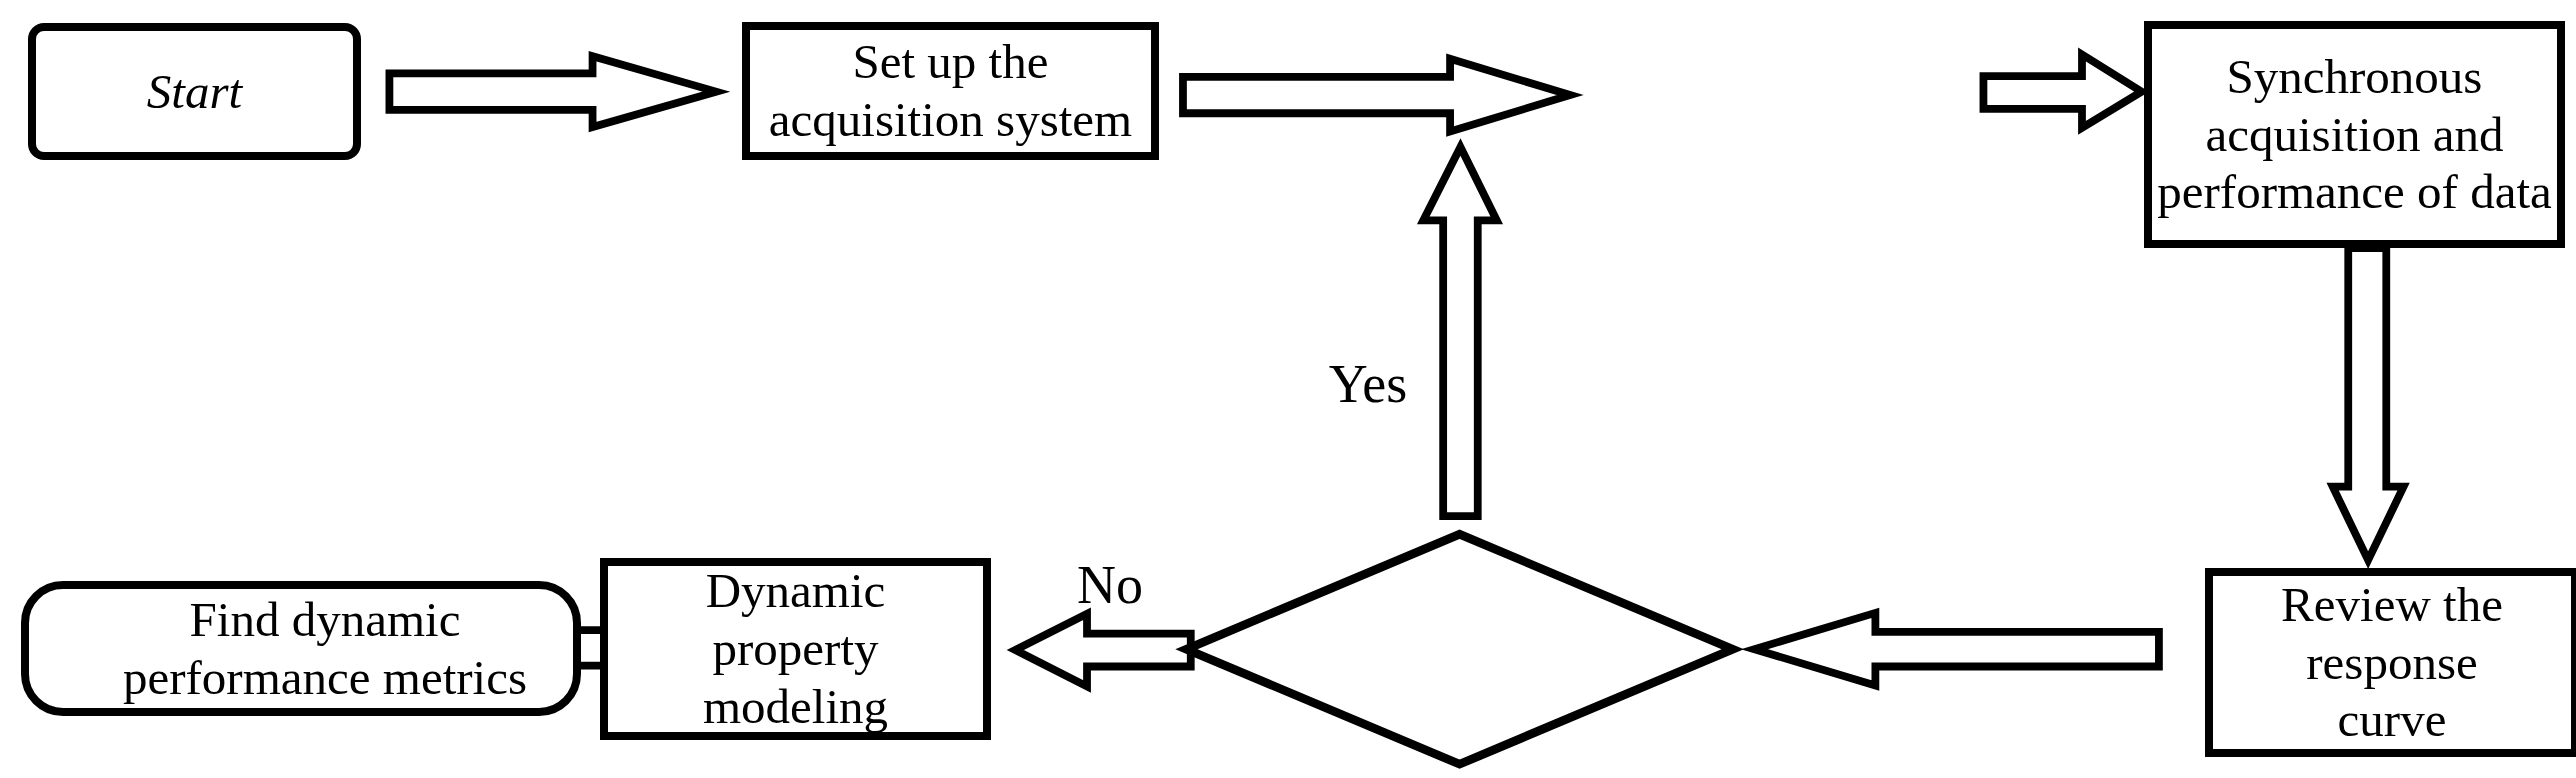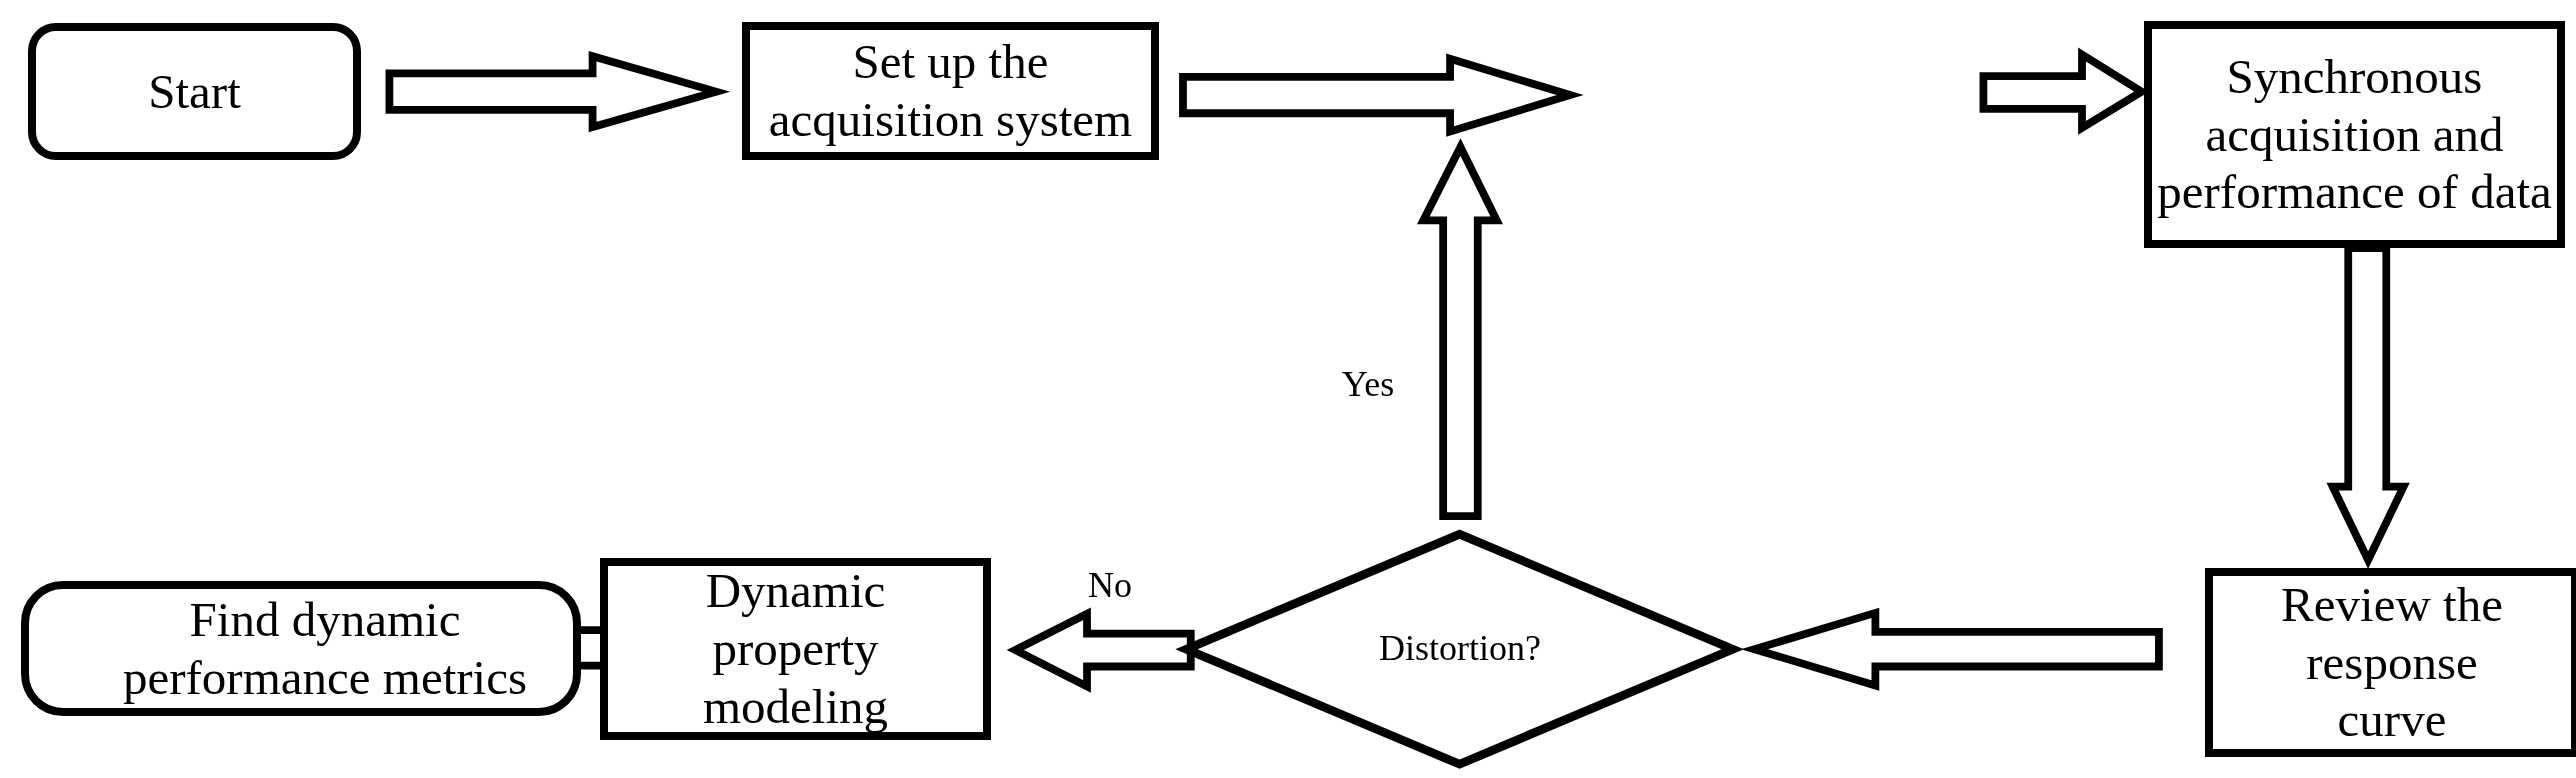--- a/index.html
+++ b/index.html
@@ -45,29 +45,30 @@
     text-align: center;
     white-space: pre-line;
     font-size: 49px;
     line-height: 1.18;
     color: #000000;
   }
   .node.rounded {
     border-radius: 42px;
   }
   .node.start-rounded {
-    border-radius: 28px;
+    border-radius: 16px;
+    font-style: italic;
   }
   .free-label {
     position: absolute;
     display: flex;
     align-items: center;
     justify-content: center;
     text-align: center;
-    font-size: 36px;
+    font-size: 54px;
     line-height: 1.1;
     background: transparent;
     color: #000000;
   }
   
   #node-start   { left: 28px;   top: 23px;  width: 333px; height: 137px; }
   #node-setup   { left: 742px;  top: 21.6px;  width: 417px; height: 138px; }
   #node-apply   { left: 1569px; top: 21px;  width: 415px; height: 137px; }
   #node-sync    { left: 2144px; top: 21px;  width: 421px; height: 227px; }
   #node-review  { left: 2205px; top: 568px; width: 374px; height: 189px; }
@@ -110,21 +111,20 @@
 
 
   <div class="node" id="node-sync">Synchronous
 acquisition and
 performance of data</div>
 
   <div class="node" id="node-review">Review the
 response
 curve</div>
 
-  <div class="free-label" id="node-distortion-label">Distortion?</div>
 
   <div class="node" id="node-dynamic">Dynamic
 property
 modeling</div>
 
   <div class="node rounded" id="node-find">Find dynamic
 performance metrics</div>
 
   <div class="free-label" id="label-yes">Yes</div>
 

